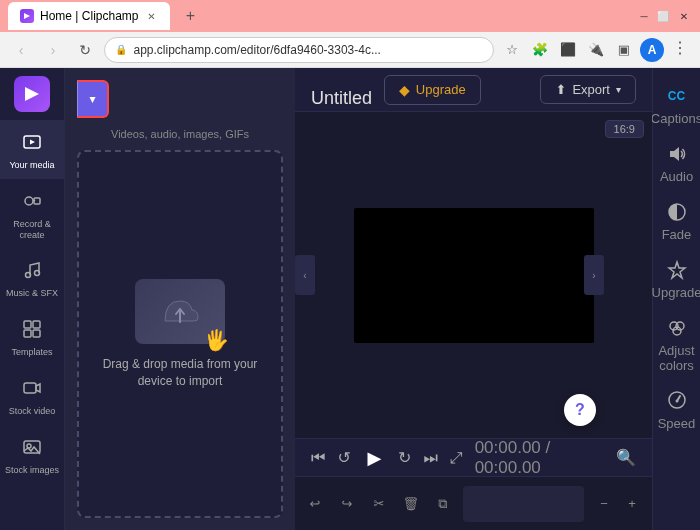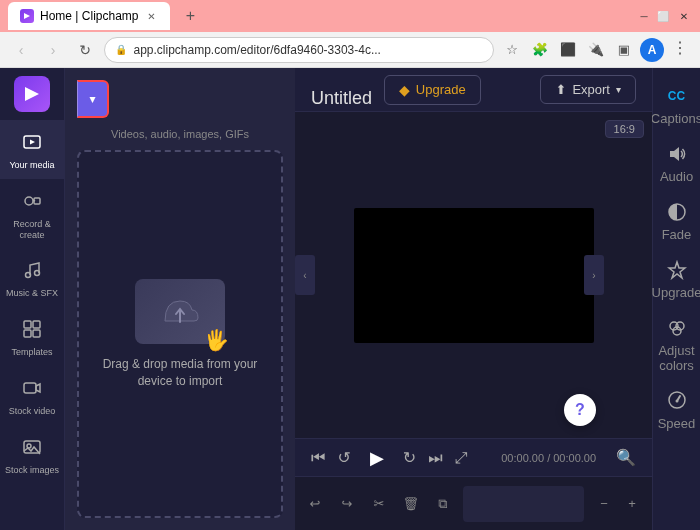--- a/index.html
+++ b/index.html
@@ -420,21 +420,21 @@
       width: 28px;
       height: 28px;
       display: flex;
       align-items: center;
       justify-content: center;
       color: #fff;
       font-size: 18px;
       cursor: pointer;
     }
     .time-display {
-      font-size: 11px;
+      font-size: 17px;
       color: #888;
       margin-left: auto;
     }
 
     
     .timeline {
       height: 54px;
       background: #1a1a2e;
       display: flex;
       align-items: center;

